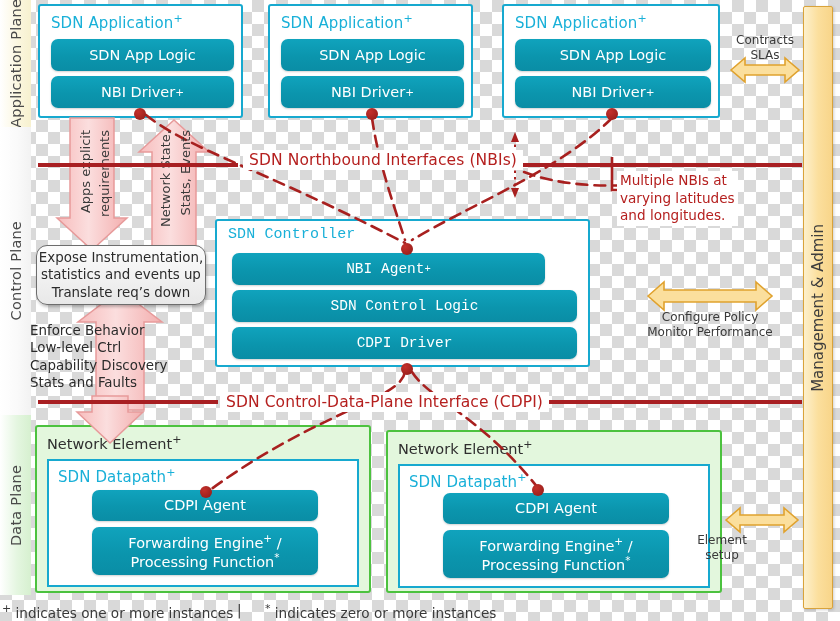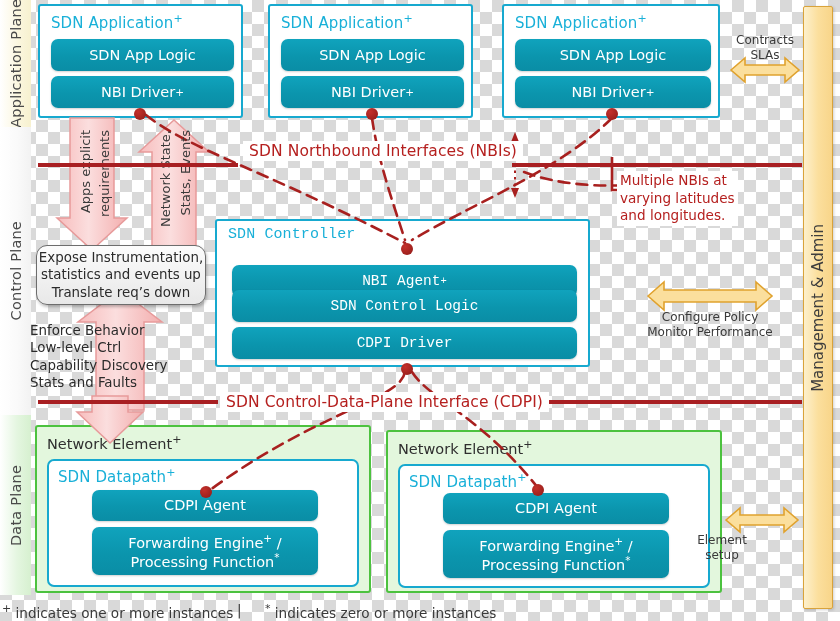--- a/index.html
+++ b/index.html
@@ -42,21 +42,21 @@
   }
   .teal sup{font-size:10.5px;}
 
   
   .ne-box{
     position:absolute;background:#e3f7dd;border:2.2px solid #4cc23f;border-radius:3px;box-sizing:border-box;
   }
   .ne-title{position:absolute;font-size:14.5px;color:#2f2f2f;white-space:nowrap;}
   .ne-title sup{font-size:11px;}
   .dp-box{
-    position:absolute;background:#ffffff;border:2.2px solid #17a9cf;border-radius:7px;box-sizing:border-box;
+    position:absolute;background:#ffffff;border:2.2px solid #17a9cf;border-radius:0;box-sizing:border-box;
   }
 
   
   .iface-line{position:absolute;height:4px;background:#a81f22;}
   .iface-label{
     position:absolute;font-size:15.5px;color:#b5201f;white-space:nowrap;background:#ffffff;
     padding:1px 6px;letter-spacing:.1px;
   }
 
   
@@ -146,21 +146,21 @@
   <div class="teal" style="left:11px;top:70px;width:196px;height:32px;">
     <span>NBI Driver</span>
       <sup>+</sup>
   </div>
 </div>
 
 <div class="app-box" style="left:215px;top:219px;width:375px;height:148px;font-family:Liberation Mono, monospace;">
   <div class="box-title" style="left:11px;top:5px;">
     <span>SDN Controller</span>
   </div>
-  <div class="teal" style="left:15px;top:44px;width:345px;height:32px;">
+  <div class="teal" style="left:15px;top:32px;width:313px;height:32px;">
     <span>NBI Agent</span>
       <sup>+</sup>
   </div>
   <div class="teal" style="left:15px;top:69px;width:345px;height:32px;">
     <span>SDN Control Logic</span>
   </div>
   <div class="teal" style="left:15px;top:106px;width:345px;height:32px;">
     <span>CDPI Driver</span>
   </div>
 </div>
@@ -257,21 +257,21 @@
 
 <div class="plain-note" style="left:30px;top:322px;width:180px;">
   <div>Enforce Behavior</div>
   <div>Low-level Ctrl</div>
   <div>Capability Discovery</div>
   <div>Stats and Faults</div>
 </div>
 
 <div class="iface-line" style="left:38px;top:163px;width:200px;"></div>
 <div class="iface-line" style="left:512px;top:163px;width:290px;"></div>
-<div class="iface-label" style="left:243px;top:141px;">SDN Northbound Interfaces (NBIs)</div>
+<div class="iface-label" style="left:243px;top:150px;">SDN Northbound Interfaces (NBIs)</div>
 
 <div class="iface-line" style="left:38px;top:400px;width:180px;"></div>
 <div class="iface-line" style="left:540px;top:400px;width:262px;"></div>
 <div class="iface-label" style="left:220px;top:392px;">SDN Control-Data-Plane Interface (CDPI)</div>
 
 <div class="red-dot" style="left:134px;top:108px;"></div>
 <div class="red-dot" style="left:366px;top:108px;"></div>
 <div class="red-dot" style="left:606px;top:108px;"></div>
 <div class="red-dot" style="left:401px;top:243px;"></div>
 <div class="red-dot" style="left:401px;top:363px;"></div>

